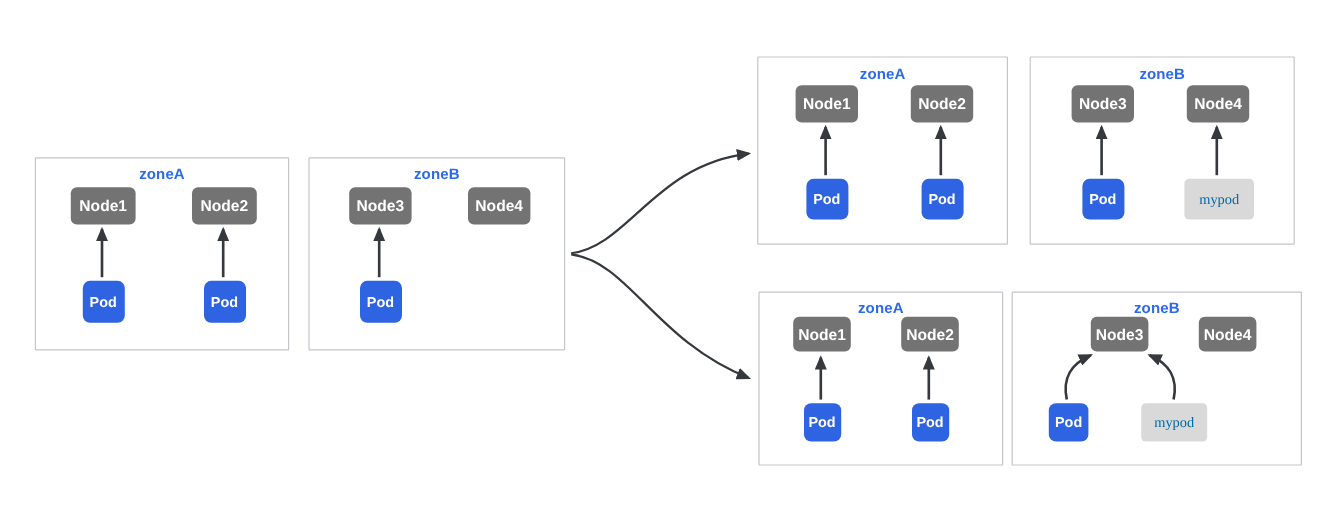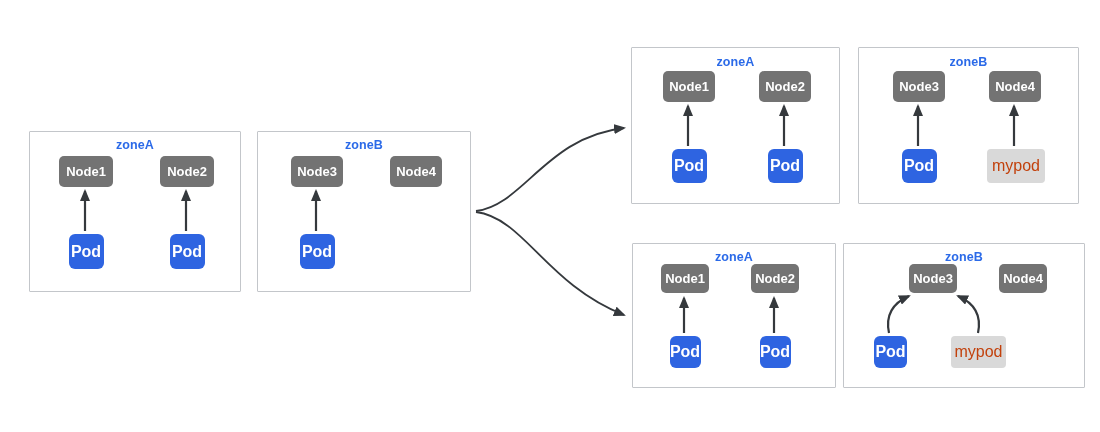--- a/index.html
+++ b/index.html
@@ -18,24 +18,24 @@
     color:#2b6ae8; font-size:12.5px; font-weight:600; letter-spacing:0.1px;
   }
   .node {
     position:absolute; background:#737373; color:#ffffff;
     border-radius:5px; display:flex; align-items:center; justify-content:center;
     font-size:13px; font-weight:700; box-sizing:border-box;
   }
   .pod {
     position:absolute; background:#2e64e1; color:#ffffff;
     border-radius:6px; display:flex; align-items:center; justify-content:center;
-    font-size:16px; font-weight:700; box-sizing:border-box;
+    font-size:12px; font-weight:700; box-sizing:border-box;
   }
   .pod.gray {
-    background:#d9d9d9; color:#c2410c; font-weight:500; border-radius:4px;
+    background:#d9d9d9; color:#0369a1; font-weight:500; border-radius:4px;font-family:Liberation Serif, serif;
   }
   .overlay {
     position:absolute; left:0; top:0; width:1100px; height:432px;
     pointer-events:none; z-index:5;
   }
 </style>
 </head>
 <body>
 
 <div class="canvas">

